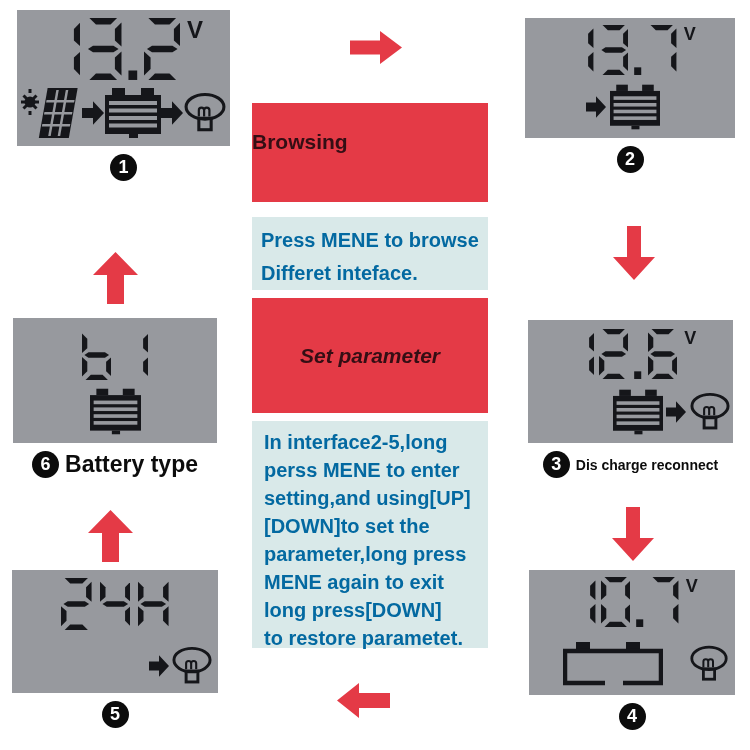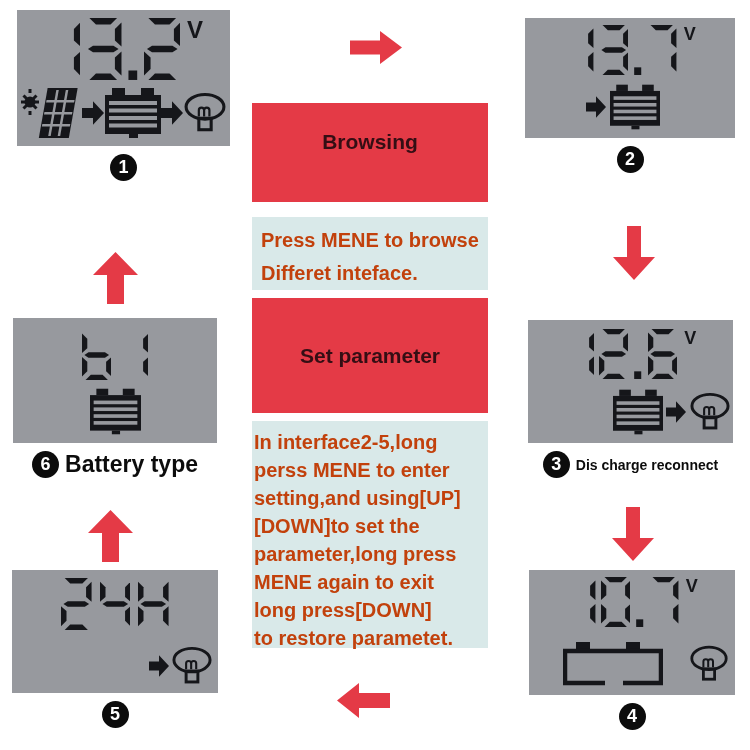--- a/index.html
+++ b/index.html
@@ -24,26 +24,26 @@
   .caption{display:flex;align-items:center;justify-content:center;gap:6px;margin-top:8px;}
   .badge{width:27px;height:27px;border-radius:50%;background:#0c0c0c;color:#ffffff;font-weight:bold;font-size:18px;display:flex;align-items:center;justify-content:center;flex:0 0 auto;}
   .cap-text{font-weight:bold;font-size:23px;color:#0c0c0c;white-space:nowrap;}
   .cap-sm .cap-text{font-size:14px;}
 
   
   .cbox{position:absolute;left:252px;width:236px;box-sizing:border-box;}
   .box-red{background:#e43a46;}
   .box-blue{background:#d9e9e9;}
   .red-title{font-weight:bold;font-size:21px;color:#340e14;text-align:center;line-height:24px;}
-  .browsing-box{display:flex;flex-direction:column;gap:16px;padding-top:27px;}
-  .setparam-box{display:flex;align-items:center;justify-content:center;}
-  .blue-text{font-weight:bold;font-size:20px;color:#c2410c;white-space:pre-line;}
+  .browsing-box{display:flex;flex-direction:row;gap:16px;padding-top:27px;}
+  .setparam-box{display:flex;align-items:center;justify-content:center;font-style:italic;}
+  .blue-text{font-weight:bold;font-size:20px;color:#0369a1;white-space:pre-line;}
   .hint-box{padding:7px 0 0 9px;}
   .hint-box .blue-text{line-height:33px;}
-  .body-box{padding:7px 0 0 2px;}
+  .body-box{padding:7px 0 0 12px;}
   .body-box .blue-text{line-height:28px;}
 
   
   .flow{position:absolute;}
   .flow svg{display:block;fill:#e43a46;}
 </style>
 </head>
 <body>
 
 <div class="canvas">

